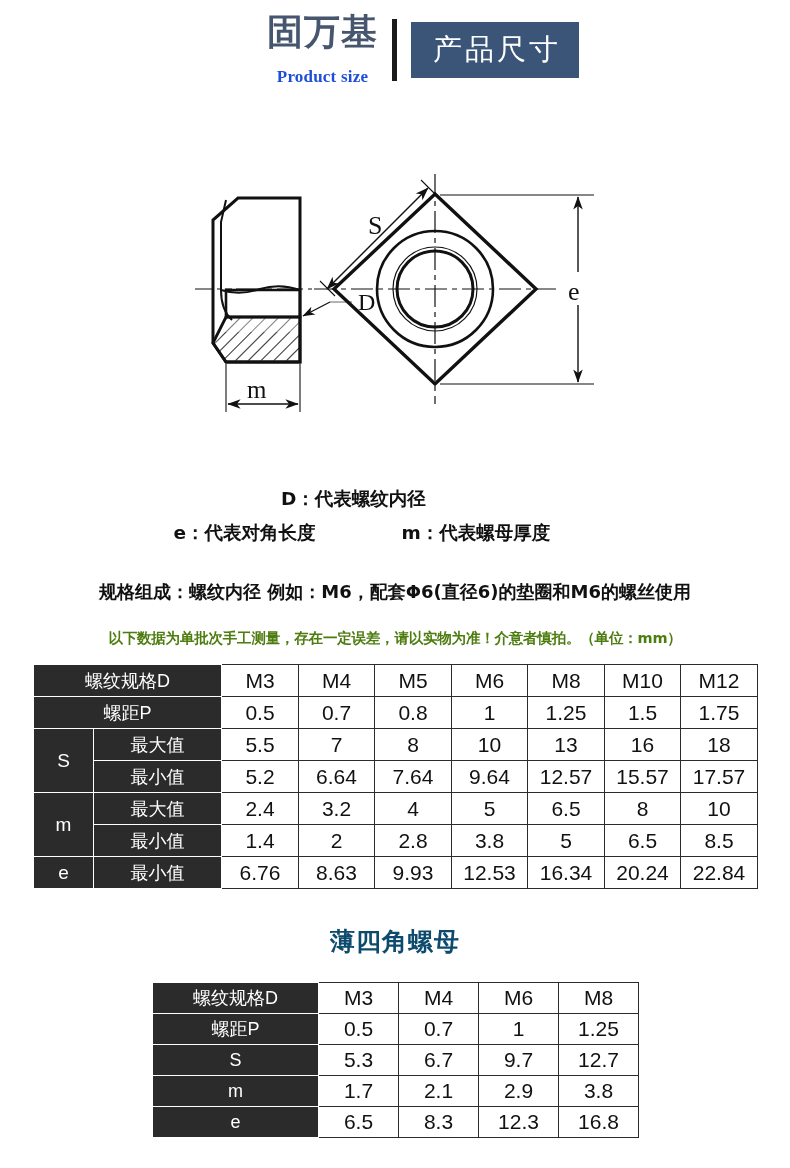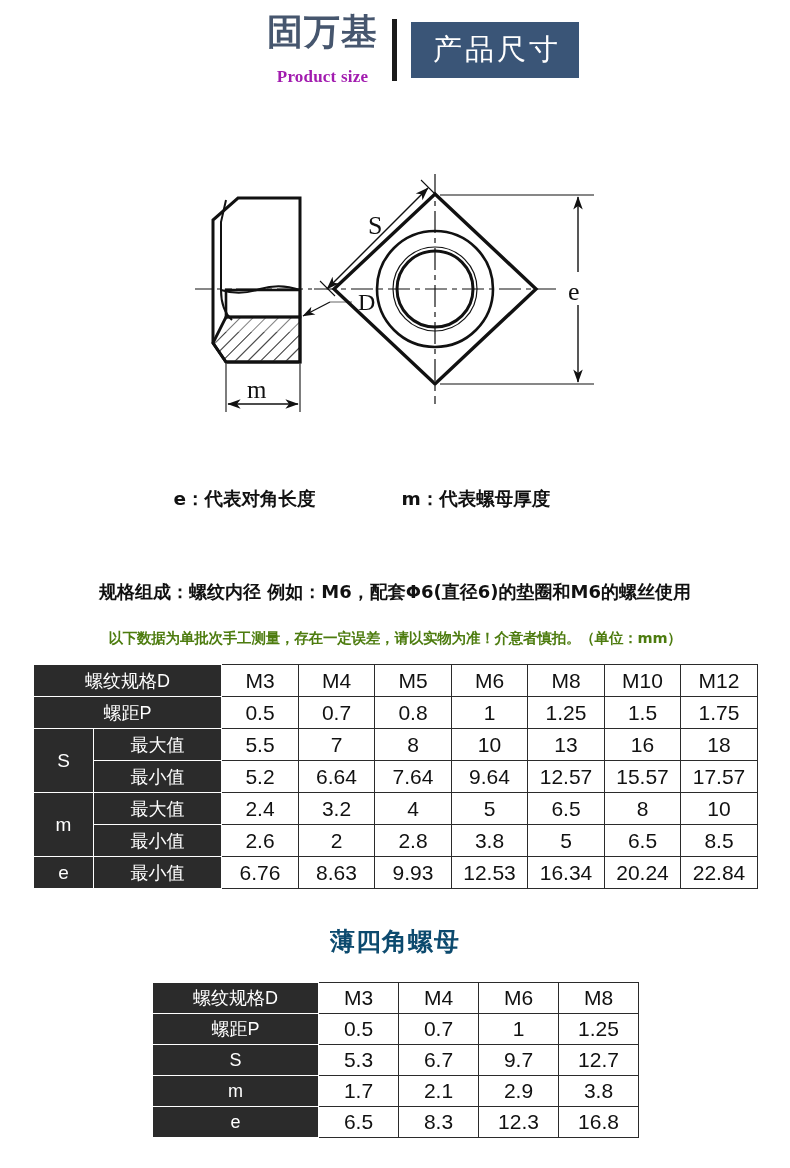--- a/index.html
+++ b/index.html
@@ -39,21 +39,21 @@
     font-size: 36px;
     font-weight: 700;
     letter-spacing: 1px;
     color: #46566e;
     line-height: 1.05;
   }
   .brand-en {
     font-family: "Liberation Serif", "DejaVu Serif", serif;
     font-size: 17px;
     font-weight: 700;
-    color: #a21caf;
+    color: #1d4ed8;
     letter-spacing: 0.2px;
     margin-top: 16px;
   }
   .header-divider {
     width: 5px;
     height: 62px;
     background: #1b1b1b;
     margin: 0 14px 0 0;
   }
   .header-badge {
@@ -269,20 +269,21 @@
     <line x1="440" y1="234" x2="594" y2="234" stroke="#111" stroke-width="1.1"></line>
     <line x1="578" y1="47" x2="578" y2="122" stroke="#111" stroke-width="1.4" marker-start="url(#arrStart)"></line>
     <line x1="578" y1="155" x2="578" y2="232" stroke="#111" stroke-width="1.4" marker-end="url(#arrEnd)"></line>
     <text x="568" y="150" font-family="Liberation Serif, DejaVu Serif, serif" font-size="26" fill="#111">e</text>
   </g>
 </svg>
 </div>
 
 <div class="legend">
   <div class="legend-row">
+    <div class="legend-cell">D：代表螺纹内径</div>
   </div>
   <div class="legend-row">
     <div class="legend-cell">e：代表对角长度</div>
     <div class="legend-cell second">m：代表螺母厚度</div>
   </div>
 </div>
 
 <div class="spec-line">规格组成：螺纹内径 例如：M6，配套Φ6(直径6)的垫圈和M6的螺丝使用</div>
 
 <div class="notice">以下数据为单批次手工测量，存在一定误差，请以实物为准！介意者慎拍。（单位：mm）</div>
@@ -347,21 +348,21 @@
       <td class="val">2.4</td>
       <td class="val">3.2</td>
       <td class="val">4</td>
       <td class="val">5</td>
       <td class="val">6.5</td>
       <td class="val">8</td>
       <td class="val">10</td>
     </tr>
     <tr>
       <td class="hdr">最小值</td>
-      <td class="val">2.6</td>
+      <td class="val">1.4</td>
       <td class="val">2</td>
       <td class="val">2.8</td>
       <td class="val">3.8</td>
       <td class="val">5</td>
       <td class="val">6.5</td>
       <td class="val">8.5</td>
     </tr>
     <tr>
       <td class="hdr lbl-latin">e</td>
       <td class="hdr">最小值</td>

